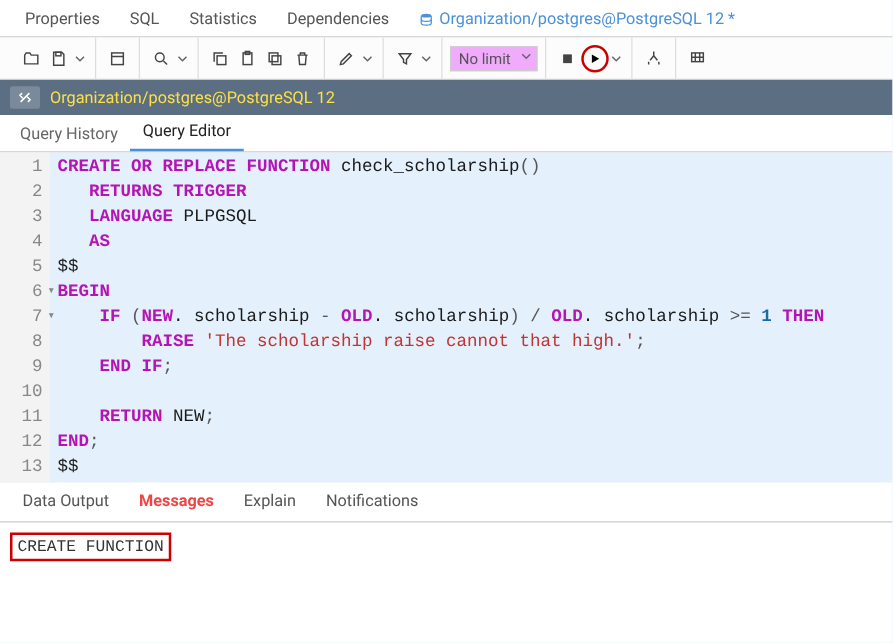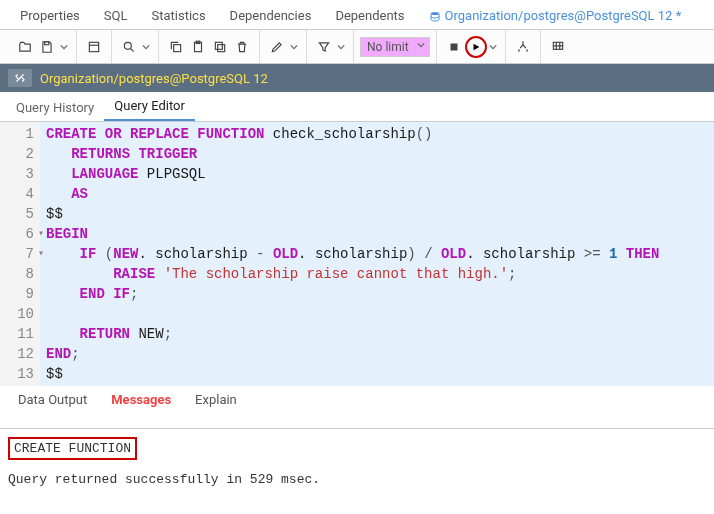--- a/index.html
+++ b/index.html
@@ -25,35 +25,34 @@
   .gutter { width: 40px; background: #f3f3f3; color: #888; text-align: right; padding: 2px 6px 2px 2px; user-select: none; }
   .gutter .gline { height: 20px; line-height: 20px; position: relative; }
   .gutter .fold::after { content: "▾"; position: absolute; right: -10px; color: #888; font-size: 10px; }
   .code { flex: 1; padding: 2px 6px; white-space: pre; }
   .code .cline { height: 20px; line-height: 20px; }
   .kw { color: #b514b5; font-weight: bold; text-align: center; }
   .fn { color: #1a1a1a; }
   .pn { color: #555; }
   .str { color: #c03434; }
   .num { color: #1a6aa6; font-weight: bold; }
-  .out-tabs { display: flex; border-bottom: 1px solid #ccc; height: 43px; align-items: flex-start; padding-left: 6px; }
+  .out-tabs { display: flex; border-bottom: 1px solid #ccc; height: 32px; align-items: center; padding-left: 6px; }
   .out-tab { padding: 6px 12px; color: #555; cursor: pointer; }
   .out-tab.active { color: #ef4444; font-weight: bold; }
   .messages { font-family: Consolas, "Courier New", monospace; font-size: 13px; padding: 8px; }
   .msg-highlight { border: 2px solid #c00; display: inline-block; padding: 2px 4px; margin-bottom: 12px; }
 </style>
 </head>
 <body>
 
 <div class="top-tabs">
   <div class="top-tab">Properties</div>
   <div class="top-tab">SQL</div>
   <div class="top-tab">Statistics</div>
   <div class="top-tab">Dependencies</div>
-  <div class="top-tab">Dependents</div>
   <div class="top-tab active">
     <span class="tab-icon">
       <svg width="12" height="12" viewBox="0 0 24 24" fill="#4a90d9">
           <ellipse cx="12" cy="5" rx="8" ry="3"></ellipse>
           <path d="M4 5v6c0 1.7 3.6 3 8 3s8-1.3 8-3V5" fill="none" stroke="#4a90d9" stroke-width="2"></path>
           <path d="M4 11v6c0 1.7 3.6 3 8 3s8-1.3 8-3v-6" fill="none" stroke="#4a90d9" stroke-width="2"></path>
         </svg>
     </span><span>Organization/postgres@PostgreSQL 12 *</span>
   </div>
 </div>
@@ -223,18 +222,18 @@
       <div class="gline">12</div>
       <div class="gline">13</div>
     </div>
   <div class="code" id="code"><div class="cline"><span class="kw">CREATE OR REPLACE FUNCTION</span><span class="fn"> check_scholarship</span><span class="pn">()</span></div><div class="cline"><span class="pn">   </span><span class="kw">RETURNS TRIGGER</span></div><div class="cline"><span class="pn">   </span><span class="kw">LANGUAGE</span><span class="fn"> PLPGSQL</span></div><div class="cline"><span class="pn">   </span><span class="kw">AS</span></div><div class="cline"><span class="fn">$$</span></div><div class="cline"><span class="kw">BEGIN</span></div><div class="cline"><span class="pn">    </span><span class="kw">IF</span><span class="pn"> (</span><span class="kw">NEW</span><span class="fn">. scholarship </span><span class="pn">- </span><span class="kw">OLD</span><span class="fn">. scholarship</span><span class="pn">) / </span><span class="kw">OLD</span><span class="fn">. scholarship </span><span class="pn">&gt;= </span><span class="num">1</span><span class="kw"> THEN</span></div><div class="cline"><span class="pn">        </span><span class="kw">RAISE</span><span class="pn"> </span><span class="str">'The scholarship raise cannot that high.'</span><span class="pn">;</span></div><div class="cline"><span class="pn">    </span><span class="kw">END IF</span><span class="pn">;</span></div><div class="cline"><span class="pn"></span></div><div class="cline"><span class="pn">    </span><span class="kw">RETURN</span><span class="fn"> NEW</span><span class="pn">;</span></div><div class="cline"><span class="kw">END</span><span class="pn">;</span></div><div class="cline"><span class="fn">$$</span></div></div>
 </div>
 
 <div class="out-tabs">
   <div class="out-tab">Data Output</div>
   <div class="out-tab active">Messages</div>
   <div class="out-tab">Explain</div>
+  <div class="out-tab">Notifications</div>
 </div>
 
 <div class="messages">
   <div class="msg-highlight">CREATE FUNCTION</div>
-  <div>Query returned successfully in 529 msec.</div>
 </div>
 
 </body></html>

